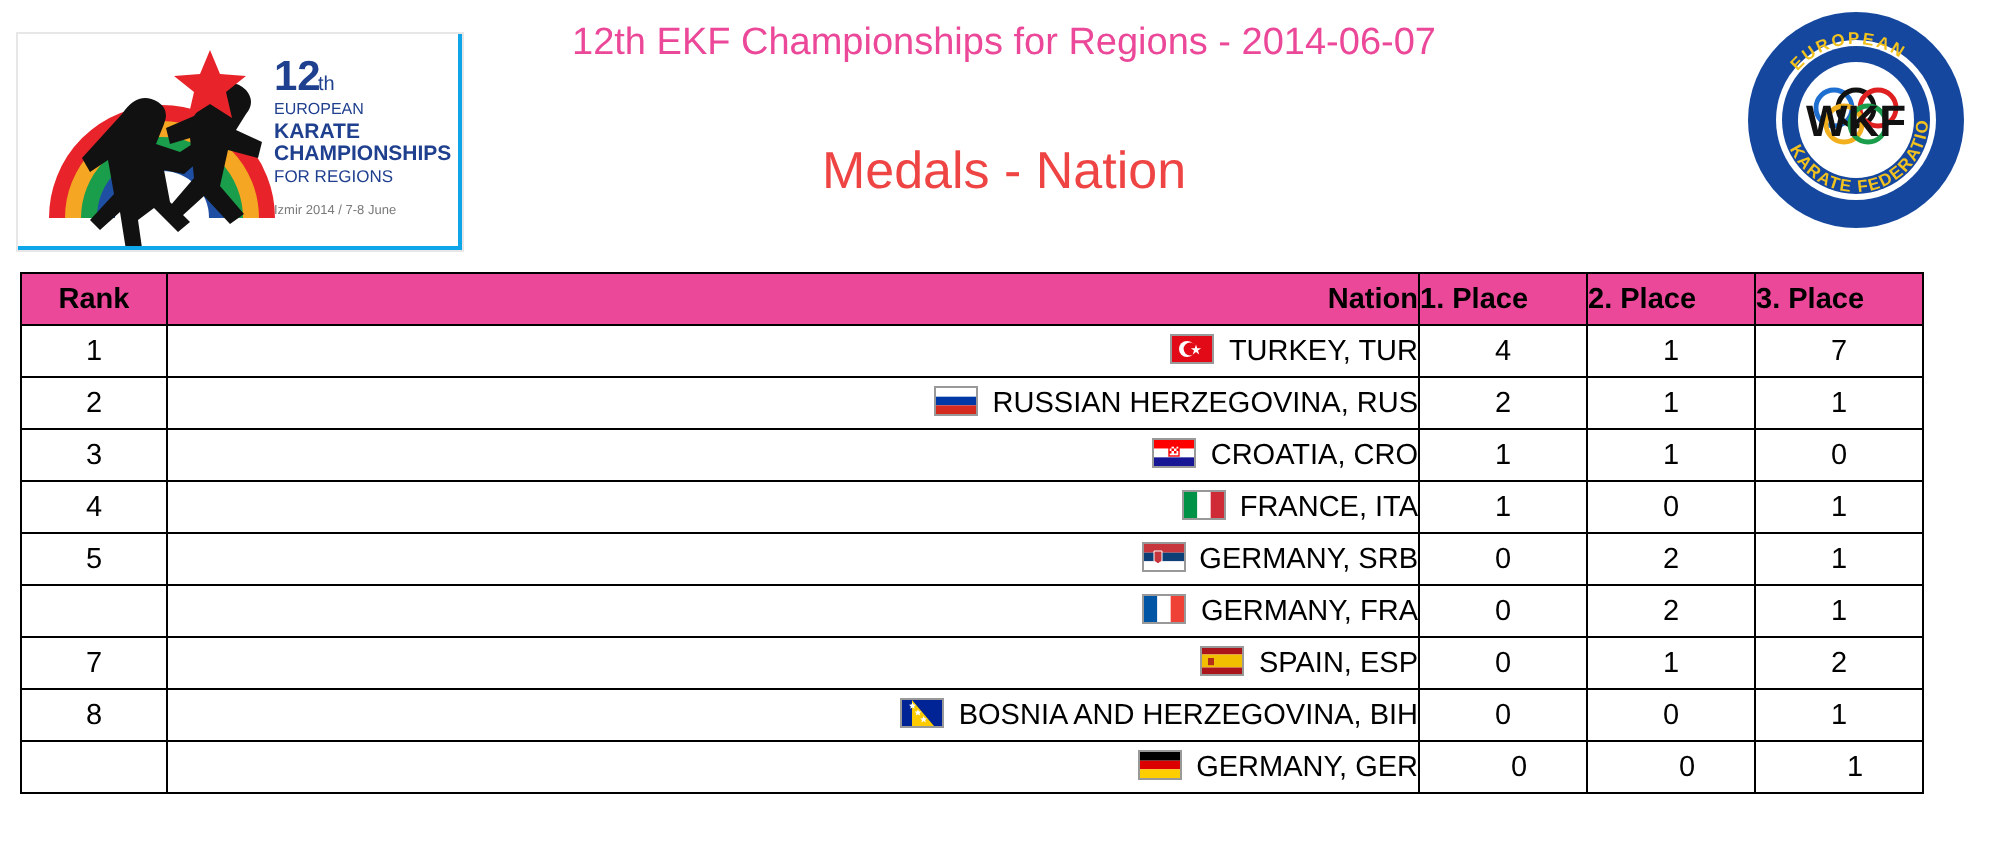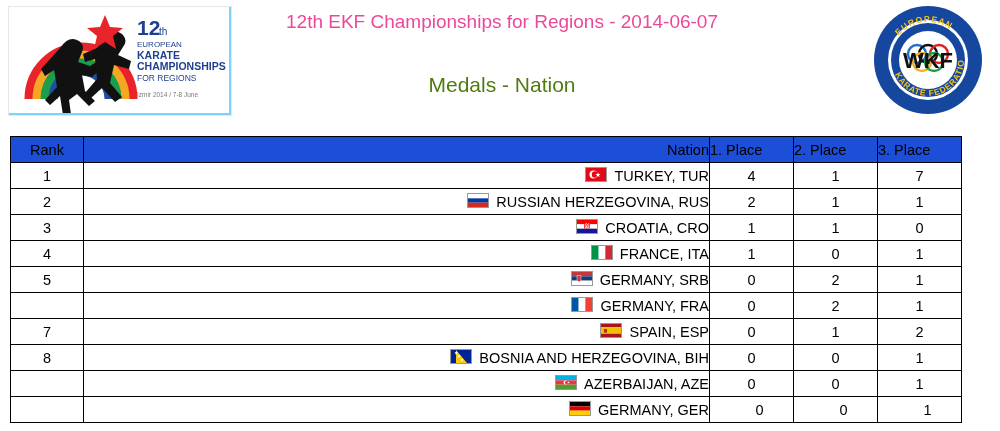--- a/index.html
+++ b/index.html
@@ -21,24 +21,24 @@
   }
 
   
   .header {
     position: relative;
     height: 125px;
   }
   .event-logo {
     position: absolute;
     left: 8px;
-    top: 6px;
+    top: 16px;
     width: 222px;
     height: 108px;
-    background: #7dd3fc;
+    background: #0ea5e9;
     border: 1px solid #e7e7e7;
     overflow: hidden;
     text-align: center;
   }
   .event-logo svg { display: block; }
 
   .title-block {
     position: absolute;
     left: 232px;
     top: 10px;
@@ -46,23 +46,23 @@
     text-align: center;
   }
   .main-title {
     font-size: 19px;
     line-height: 24px;
     color: #ec4899;
     white-space: nowrap;
   }
   .sub-title {
     margin-top: 38px;
-    font-size: 21px;
+    font-size: 26px;
     line-height: 26px;
-    color: #4d7c0f;
+    color: #ef4444;
   }
 
   .wkf-logo {
     position: absolute;
     right: 16px;
     top: 4px;
     width: 112px;
     height: 112px;
   }
   .wkf-logo svg { display: block; }
@@ -81,22 +81,22 @@
   }
   table.medals th,
   table.medals td {
     border: 1px solid #000000;
     font-size: 14.5px;
     padding: 0;
     height: 25px;
     vertical-align: middle;
   }
   thead th {
-    font-weight: normal;
-    background: #1d4ed8;
+    font-weight: bold;
+    background: #ec4899;
     font-size: 15px;
   }
   th.col-rank { width: 72px; text-align: center; }
   th.col-nation { text-align: right; padding-left: 6px; }
   th.col-place { width: 83px; text-align: left; }
 
   td.rank {
     width: 72px;
     text-align: center;
     border-left: 1px solid #000;
@@ -304,34 +304,20 @@
                   <g fill="#ffffff">
                     <path d="M5.2 1.2l0.5 1.1 1.2 0.1-0.9 0.8 0.3 1.2-1.1-0.7-1.1 0.7 0.3-1.2-0.9-0.8 1.2-0.1z"></path>
                     <path d="M8 4.6l0.5 1.1 1.2 0.1-0.9 0.8 0.3 1.2-1.1-0.7-1.1 0.7 0.3-1.2-0.9-0.8 1.2-0.1z"></path>
                     <path d="M10.8 8l0.5 1.1 1.2 0.1-0.9 0.8 0.3 1.2-1.1-0.7-1.1 0.7 0.3-1.2-0.9-0.8 1.2-0.1z"></path>
                   </g>
                 </svg></span><span class="nation-name">BOSNIA AND HERZEGOVINA, BIH</span></td>
             <td class="place">0</td>
             <td class="place">0</td>
             <td class="place">1</td>
           </tr>
-          <tr>
-            <td class="rank"></td>
-            <td class="nation"><span class="flag"><svg width="20" height="13" viewBox="0 0 20 13">
-                  <rect width="20" height="4.34" y="0" fill="#00b5e2"></rect>
-                  <rect width="20" height="4.33" y="4.34" fill="#ef3340"></rect>
-                  <rect width="20" height="4.33" y="8.67" fill="#509e2f"></rect>
-                  <circle cx="9.5" cy="6.5" r="2" fill="#ffffff"></circle>
-                  <circle cx="10.4" cy="6.5" r="1.6" fill="#ef3340"></circle>
-                  <path d="M12.5 5.2l0.35 0.8 0.85 0.06-0.65 0.55 0.2 0.85-0.75-0.47-0.75 0.47 0.2-0.85-0.65-0.55 0.85-0.06z" fill="#ffffff"></path>
-                </svg></span><span class="nation-name">AZERBAIJAN, AZE</span></td>
-            <td class="place">0</td>
-            <td class="place">0</td>
-            <td class="place">1</td>
-          </tr>
           <tr class="last">
             <td class="rank"></td>
             <td class="nation"><span class="flag"><svg width="20" height="13" viewBox="0 0 20 13">
                   <rect width="20" height="4.34" y="0" fill="#000000"></rect>
                   <rect width="20" height="4.33" y="4.34" fill="#dd0000"></rect>
                   <rect width="20" height="4.33" y="8.67" fill="#ffce00"></rect>
                 </svg></span><span class="nation-name">GERMANY, GER</span></td>
             <td class="place">0</td>
             <td class="place">0</td>
             <td class="place">1</td>

